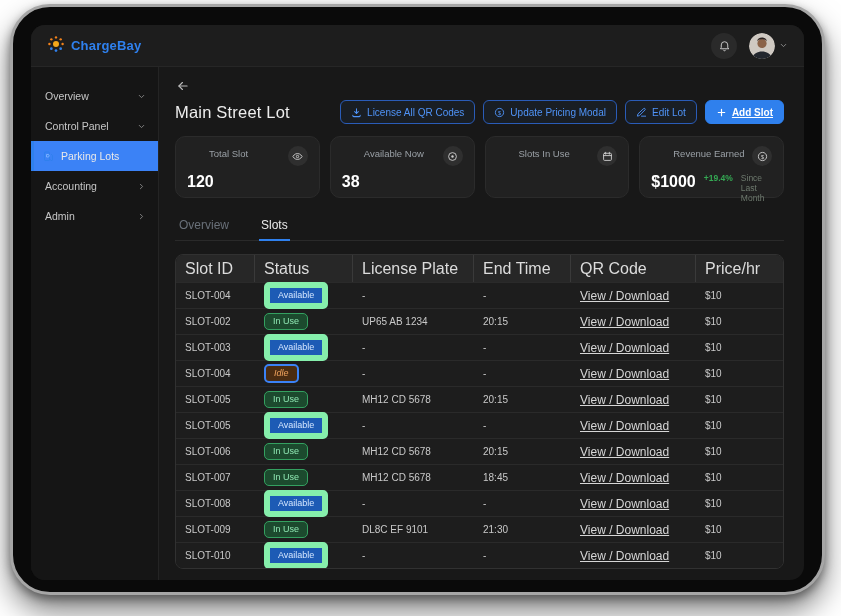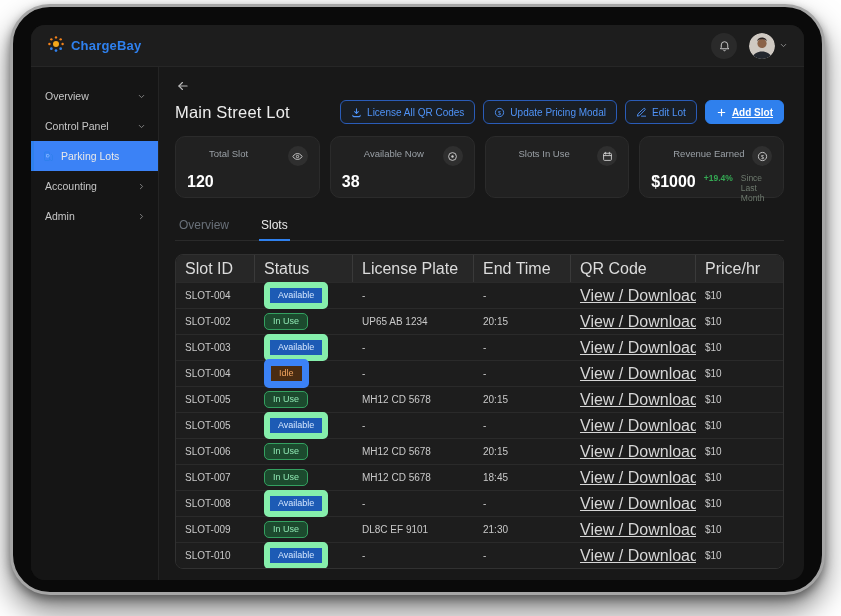--- a/index.html
+++ b/index.html
@@ -92,22 +92,22 @@
   .t-head .th {
     font-size:16px; color:#dcdcdc; padding-left:9px; height:100%;
     display:flex; align-items:center; border-right:1px solid #3a3a3a;
   }
   .t-head .th:last-child { border-right:none; }
   .t-row { height:26px; border-top:1px solid #2a2a2a; background:#1d1d1d; }
   .t-row .td { font-size:10px; color:#c9c9c9; padding-left:9px; white-space:nowrap; overflow:hidden; }
   .badge { display:inline-block; font-size:9px; line-height:1; padding:3px 8px 3.5px; border-radius:5px; }
   .badge.available { background:#1d5bb5; border:6px solid #86efac; color:#d4e6ff; }
   .badge.inuse    { background:#1c4a2e; border:1px solid #34a060; color:#8fe6b2; }
-  .badge.idle     { background:#4a2c12; border:7px solid #3b82f6; color:#f0a35e; }
-  .qr-link { color:#d6d6d6; text-decoration:underline; cursor:pointer; font-size:16px; }
+  .badge.idle     { background:#4a2c12; border:2px solid #3b82f6; color:#f0a35e;font-style:italic; }
+  .qr-link { color:#d6d6d6; text-decoration:underline; cursor:pointer; font-size:12px; }
 </style>
 </head>
 <body>
 
 <div class="device">
   <div class="screen">
 
     <div class="topbar">
       <div class="logo">
         <span class="logo-icon"><svg width="18" height="18" viewBox="0 0 24 24" fill="none">

